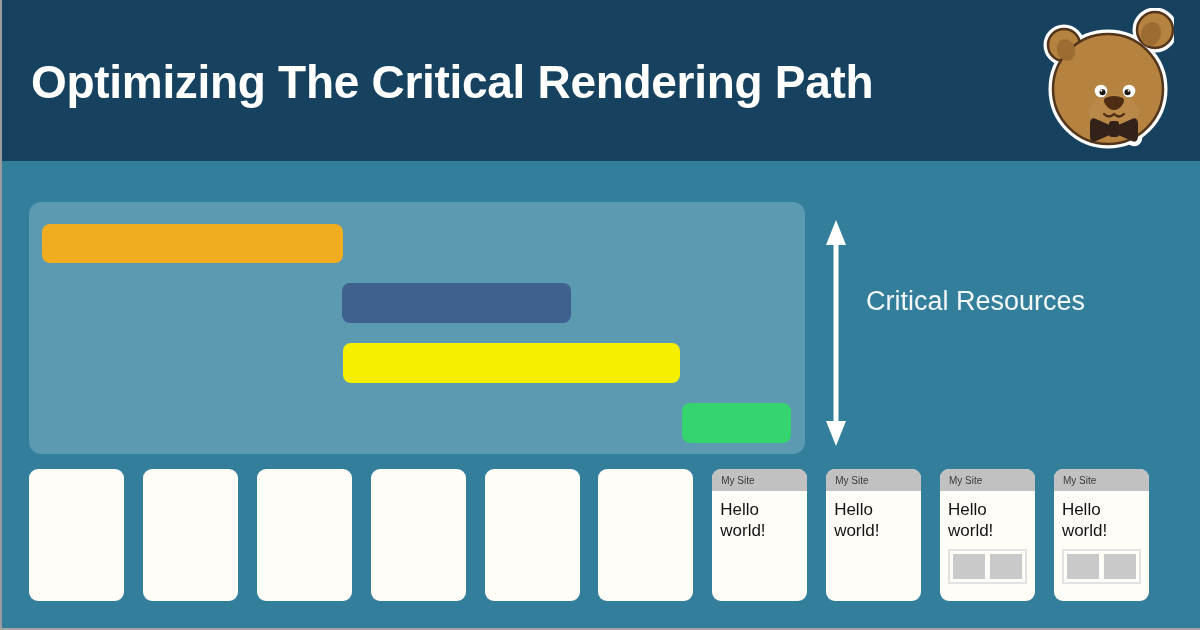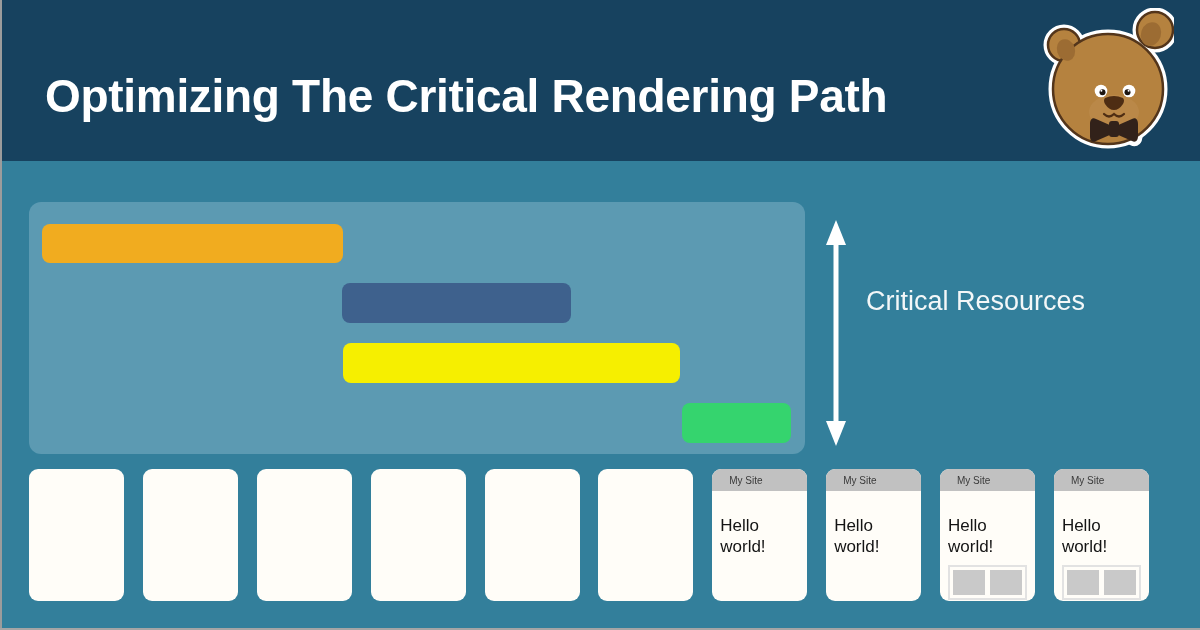--- a/index.html
+++ b/index.html
@@ -4,21 +4,21 @@
 <style>
   html,body{margin:0;padding:0;background:#e8e8e8;}
   .page{
     position:relative;width:1200px;height:630px;overflow:hidden;
     background:#337f9b;
     font-family:"Liberation Sans","DejaVu Sans",sans-serif;
   }
   
   .header{position:absolute;left:0;top:0;width:1200px;height:161px;background:#17425f;}
   .title{
-    position:absolute;left:28px;top:56px;margin:17px;
+    position:absolute;left:28px;top:56px;margin:3px;
     font-size:46px;line-height:1;font-weight:700;color:#ffffff;letter-spacing:-0.3px;
     white-space:nowrap;
   }
   .bear{position:absolute;left:1038px;top:8px;width:136px;height:150px;}
   
   .panel{
     position:absolute;left:29px;top:202px;width:776px;height:252px;
     background:#5c9ab2;border-radius:12px;
   }
   .bar{position:absolute;border-radius:8px;}
@@ -36,23 +36,23 @@
   .frames{
     position:absolute;left:29px;top:469px;width:1120px;height:132px;
     display:flex;justify-content:space-between;
   }
   .frame{
     width:95px;height:132px;box-sizing:border-box;
     background:#fffdf8;border-radius:9px;overflow:hidden;flex:none;
   }
   .bhead{
     height:22px;background:#c1c1c1;display:flex;align-items:center;
-    padding-left:17px;font-size:10px;color:#3a3a3a;
+    padding-left:9px;font-size:10px;color:#3a3a3a;
   }
-  .bbody{padding:24px 8px 0;font-size:17px;line-height:21px;color:#141414;}
+  .bbody{padding:8px 8px 0;font-size:17px;line-height:21px;color:#141414;}
   .imgph{
     margin:8px 8px 0;height:35px;box-sizing:border-box;
     border:2px solid #e2e2e2;background:#fffdf8;
     display:flex;gap:5px;padding:3px;
   }
   .imgph .sq{flex:1;background:#c9c9c9;}
   
   .edge-left{position:absolute;left:0;top:0;width:2px;height:630px;background:#9c9c9c;}
   .edge-bottom{position:absolute;left:0;top:628px;width:1200px;height:2px;background:#a5a5a5;}
 </style>

